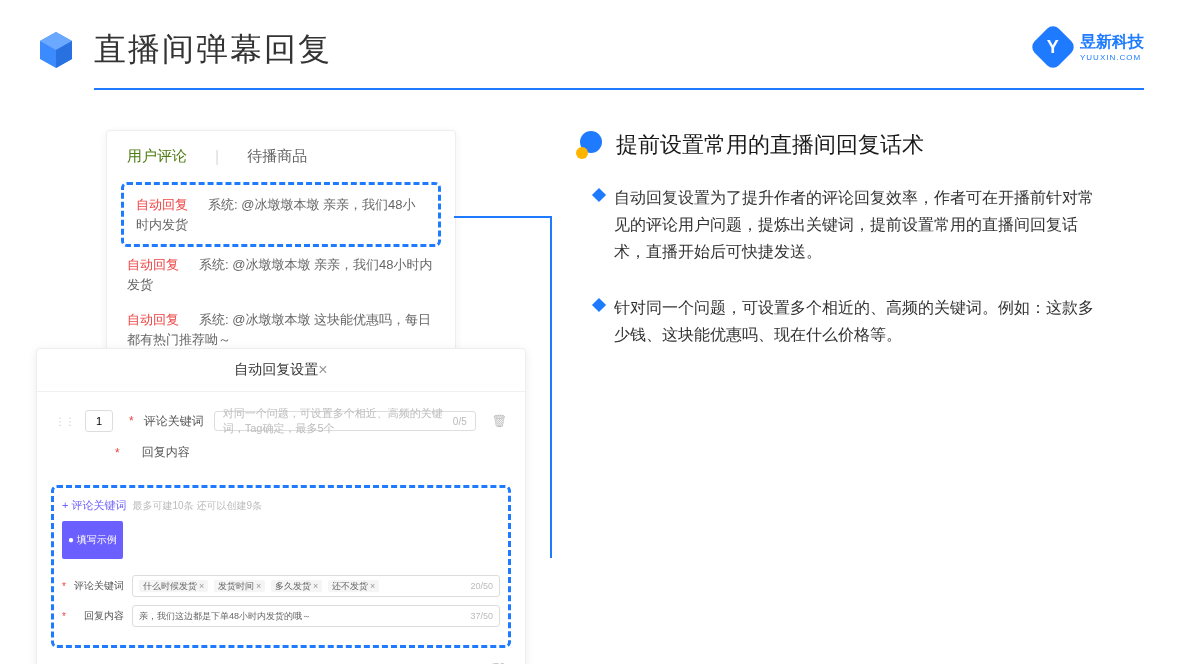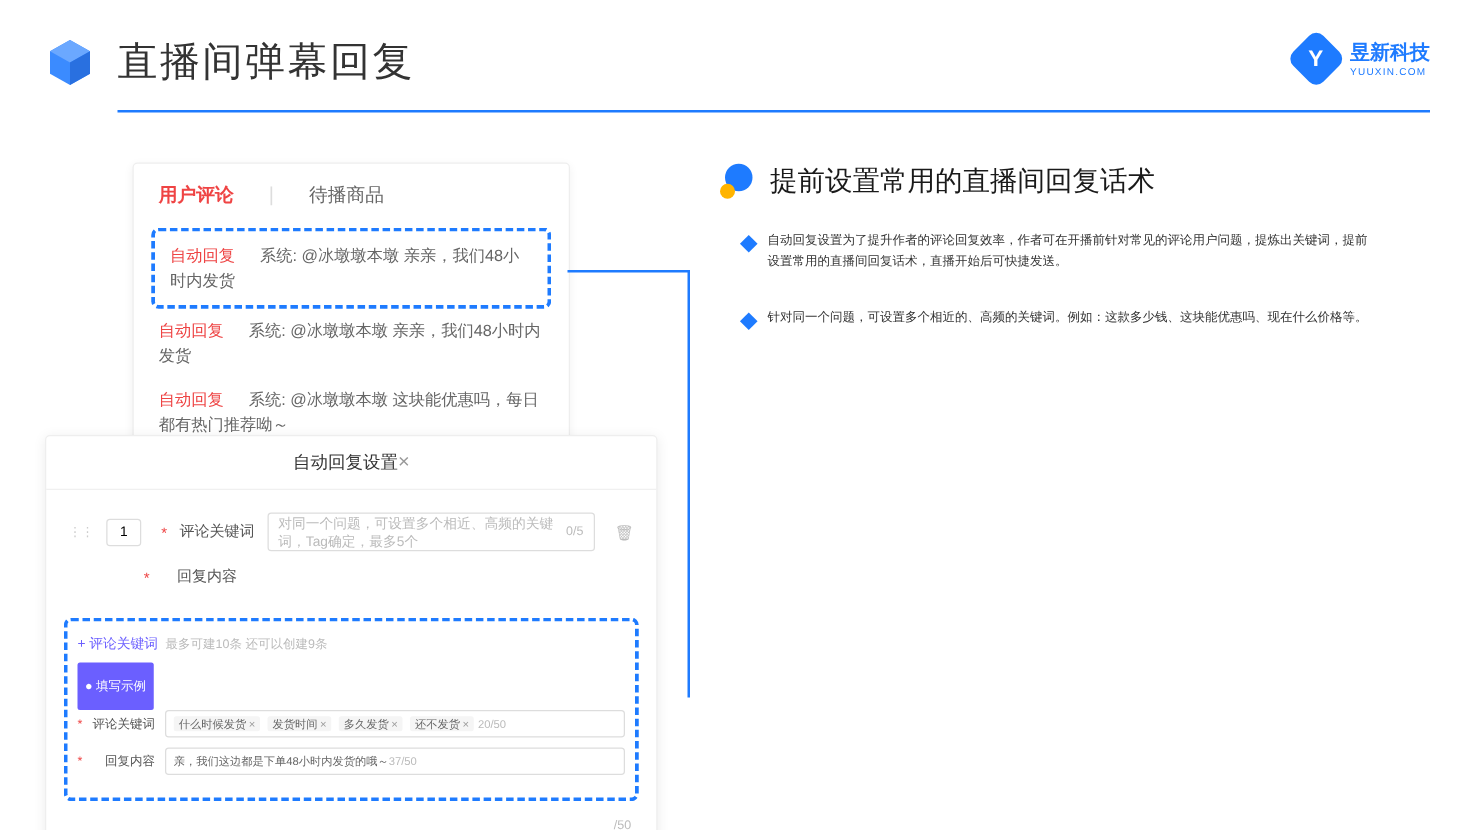--- a/index.html
+++ b/index.html
@@ -12,60 +12,60 @@
 .brand-logo span{transform:rotate(-45deg);color:#fff;font-weight:bold;font-size:18px}
 .brand-text{font-size:16px;color:#1e7bff;font-weight:600}
 .brand-sub{font-size:8px;color:#1e7bff;letter-spacing:1px}
 .hr{height:2px;background:#1e7bff;margin:0 36px 0 94px}
 .content{display:flex;padding:40px 36px 0}
 .left{width:500px;position:relative}
 .right{width:560px;padding-left:40px}
 .card1{width:350px;background:#fff;border:1px solid #eee;box-shadow:0 2px 8px rgba(0,0,0,0.06);border-radius:4px;margin-left:70px}
 .tabs{display:flex;gap:28px;padding:16px 20px;align-items:center}
 .tab{font-size:15px;color:#666}
-.tab.active{color:#ef4444;font-weight:700}
+.tab.active{color:#4d7c0f;font-weight:400}
 .tab-sep{color:#ddd}
 .highlight-box{border:3px dashed #1e7bff;border-radius:6px;margin:0 14px;padding:8px 6px}
 .comment-line{padding:8px 20px;font-size:13px;color:#666;line-height:1.5}
 .auto-reply{color:#e44;font-weight:400;margin-right:20px}
 .card2{width:490px;background:#fff;border:1px solid #eee;box-shadow:0 2px 10px rgba(0,0,0,0.08);border-radius:4px;margin-top:-10px;position:relative}
 .modal-header{display:flex;justify-content:center;align-items:center;padding:12px 18px;border-bottom:1px solid #f0f0f0}
 .modal-title{font-size:14px;color:#333;font-weight:500}
 .close{color:#999;font-size:16px;cursor:pointer}
 .form-section{padding:18px 18px 6px}
 .form-row{display:flex;align-items:center;gap:10px;margin-bottom:12px;font-size:12px}
 .drag{color:#ccc;font-size:10px}
 .num-input{width:28px;height:22px;border:1px solid #ddd;border-radius:3px;text-align:center;font-size:11px}
 .req{color:#e44;margin-left:6px}
 .label{color:#555;width:60px;text-align:right}
-.field{flex:1;height:31px;border:1px solid #ddd;border-radius:3px;padding:0 8px;display:flex;align-items:center;justify-content:space-between}
+.field{flex:1;height:20px;border:1px solid #ddd;border-radius:3px;padding:0 8px;display:flex;align-items:center;justify-content:space-between}
 .placeholder{color:#bbb;font-size:11px}
 .counter{color:#bbb;font-size:10px}
 .trash{color:#bbb;font-size:12px;margin-left:6px}
 .highlight-box2{border:3px dashed #1e7bff;border-radius:6px;margin:6px 14px 14px;padding:10px 8px}
 .add-link{color:#6b5fff;font-size:11px;margin-bottom:8px;display:flex;align-items:center;gap:6px}
 .hint{color:#bbb;font-size:10px}
-.example-badge{background:#6b5fff;color:#fff;font-size:10px;padding:12px 6px;border-radius:2px;display:inline-block;margin-bottom:0}
+.example-badge{background:#6b5fff;color:#fff;font-size:10px;padding:12px 6px;border-radius:2px;display:inline-block;margin-bottom:16px}
 .ex-row{display:flex;align-items:center;gap:8px;margin-bottom:8px;font-size:10px}
 .ex-label{color:#555;width:50px;text-align:right}
 .ex-req{color:#e44}
-.ex-field{flex:1;height:22px;border:1px solid #ddd;border-radius:3px;padding:0 6px;display:flex;align-items:center;justify-content:flex-start;background:#fff}
+.ex-field{flex:1;height:22px;border:1px solid #ddd;border-radius:3px;padding:0 6px;display:flex;align-items:center;justify-content:space-between;background:#fff}
 .tag{background:#f5f5f5;padding:1px 4px;border-radius:2px;margin-right:3px;font-size:9px;color:#666}
 .tag-x{color:#999;margin-left:2px}
 .ex-counter{color:#bbb;font-size:9px}
 .connector{position:absolute;border-top:2px solid #1e7bff;border-right:2px solid #1e7bff}
 .conn1{top:86px;left:418px;width:98px;height:342px;border-left:none;border-bottom:none}
 .right-title{display:flex;align-items:center;gap:12px;margin-bottom:24px}
 .bubble-icon{width:28px;height:28px;position:relative}
 .bubble-icon::before{content:"";position:absolute;width:22px;height:22px;background:#1e7bff;border-radius:50%;top:0;left:4px}
 .bubble-icon::after{content:"";position:absolute;width:12px;height:12px;background:#ffb400;border-radius:50%;bottom:0;left:0}
 .right-heading{font-size:22px;color:#1a1a1a;font-weight:500}
 .bullet-item{display:flex;gap:10px;margin-bottom:28px;padding-left:18px}
 .diamond{width:10px;height:10px;background:#1e7bff;transform:rotate(45deg);flex-shrink:0;margin-top:6px}
-.bullet-text{font-size:10px;color:#333;line-height:1.7}
+.bullet-text{font-size:16px;color:#333;line-height:1.7}
 </style>
 </head>
 <body>
 
 <div class="header">
   <div class="logo-cube">
     <svg viewBox="0 0 40 40">
         <polygon points="20,2 36,11 36,29 20,38 4,29 4,11" fill="#3b8bff"></polygon>
         <polygon points="20,2 36,11 20,20 4,11" fill="#6ba8ff"></polygon>
         <polygon points="20,20 36,11 36,29 20,38" fill="#2970e0"></polygon>

